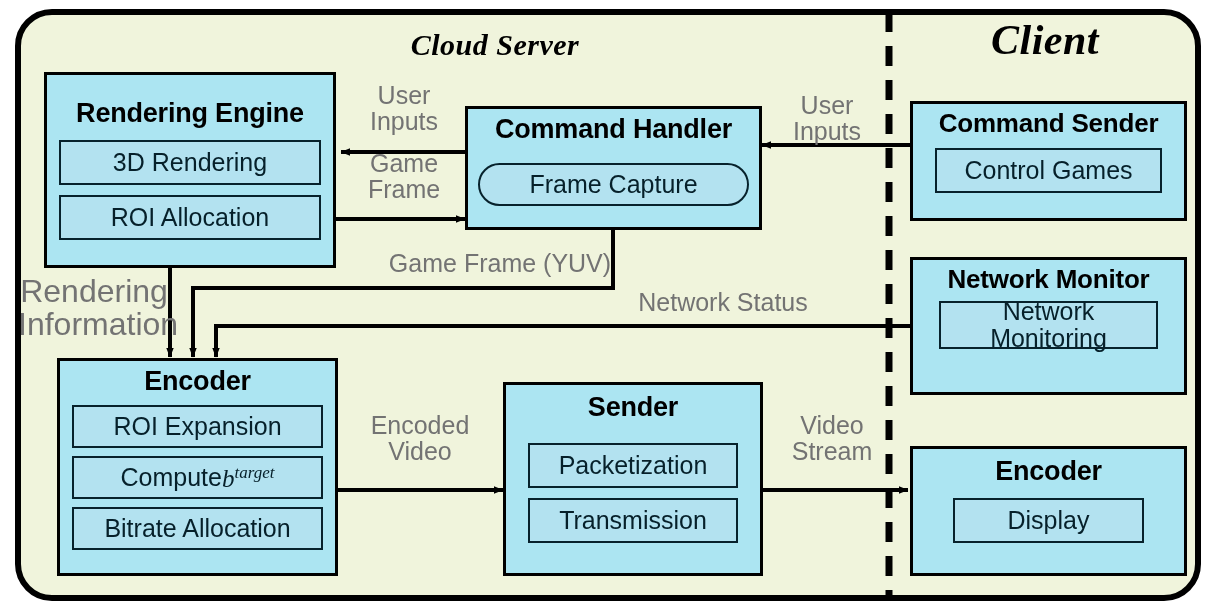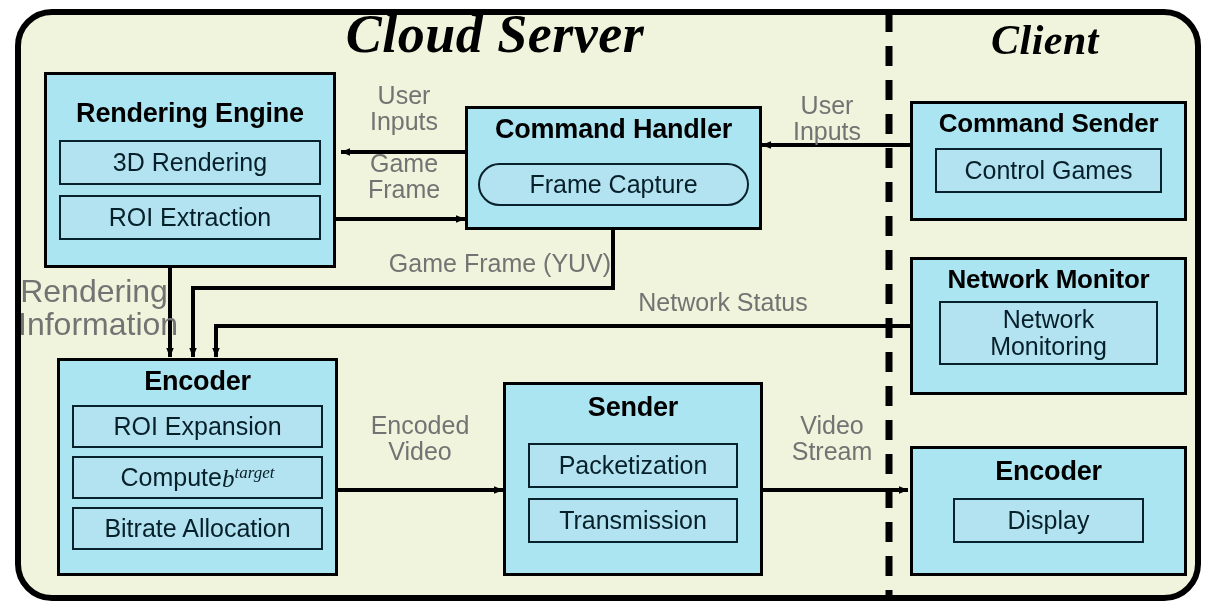--- a/index.html
+++ b/index.html
@@ -99,43 +99,43 @@
 
     <path d="M910,326 L216,326 L216,357" fill="none" stroke="#000000" stroke-width="4" marker-end="url(#ah)"></path>
 
     <path d="M338,490 L503,490" fill="none" stroke="#000000" stroke-width="4" marker-end="url(#ah)"></path>
 
     <path d="M763,490 L908,490" fill="none" stroke="#000000" stroke-width="4" marker-end="url(#ah)"></path>
 
     <path d="M910,145 L762,145" fill="none" stroke="#000000" stroke-width="4" marker-end="url(#ah)"></path>
   </svg>
 
-  <div class="zone-title" style="left:170px; top:3px; width:650px; font-size:54px;">Cloud Server</div>
+  <div class="zone-title" style="left:170px; top:28px; width:650px; font-size:30px;">Cloud Server</div>
 
   <div class="zone-title" style="left:905px; top:16px; width:280px; font-size:42px;">Client</div>
 
   <div class="boxwrap" style="left:44px; top:72px; width:292px; height:196px; padding:22px 8px;">
     <div class="box-title" style="font-size:27px; margin-top:2px;">Rendering Engine</div>
     <div class="sub" style="margin:13px 4px 0 4px; height:45px; font-size:25px;">3D Rendering</div>
-    <div class="sub" style="margin:10px 4px 0 4px; height:45px; font-size:25px;">ROI Extraction</div>
+    <div class="sub" style="margin:10px 4px 0 4px; height:45px; font-size:25px;">ROI Allocation</div>
   </div>
 
   <div class="boxwrap" style="left:465px; top:106px; width:297px; height:124px; padding:5px 4px;">
     <div class="box-title" style="font-size:27px; margin-top:1px;">Command Handler</div>
     <div class="sub" style="margin:20px 6px 0 6px; height:43px; font-size:25px;border-radius:22px;">Frame Capture</div>
   </div>
 
   <div class="boxwrap" style="left:910px; top:101px; width:277px; height:120px; padding:5px 12px;">
     <div class="box-title" style="font-size:26px; margin-top:1px;">Command Sender</div>
     <div class="sub" style="margin:11px 10px 0 10px; height:45px; font-size:25px;">Control Games</div>
   </div>
 
   <div class="boxwrap" style="left:910px; top:257px; width:277px; height:138px; padding:5px 8px;">
     <div class="box-title" style="font-size:26px; margin-top:1px;">Network Monitor</div>
-    <div class="sub" style="margin:8px 18px 0 18px; height:64px; font-size:25px; white-space:pre-line;">Network
+    <div class="sub" style="margin:8px 18px 0 18px; height:48px; font-size:25px; white-space:pre-line;">Network
 Monitoring</div>
   </div>
 
   <div class="boxwrap" style="left:57px; top:358px; width:281px; height:218px; padding:5px 8px;">
     <div class="box-title" style="font-size:27px; margin-top:1px;">Encoder</div>
     <div class="sub" style="margin:10px 4px 0 4px; height:43px; font-size:25px;">
         <span>ROI Expansion</span>
       </div>
     <div class="sub" style="margin:8px 4px 0 4px; height:43px; font-size:25px;">
       <span>Compute </span>

